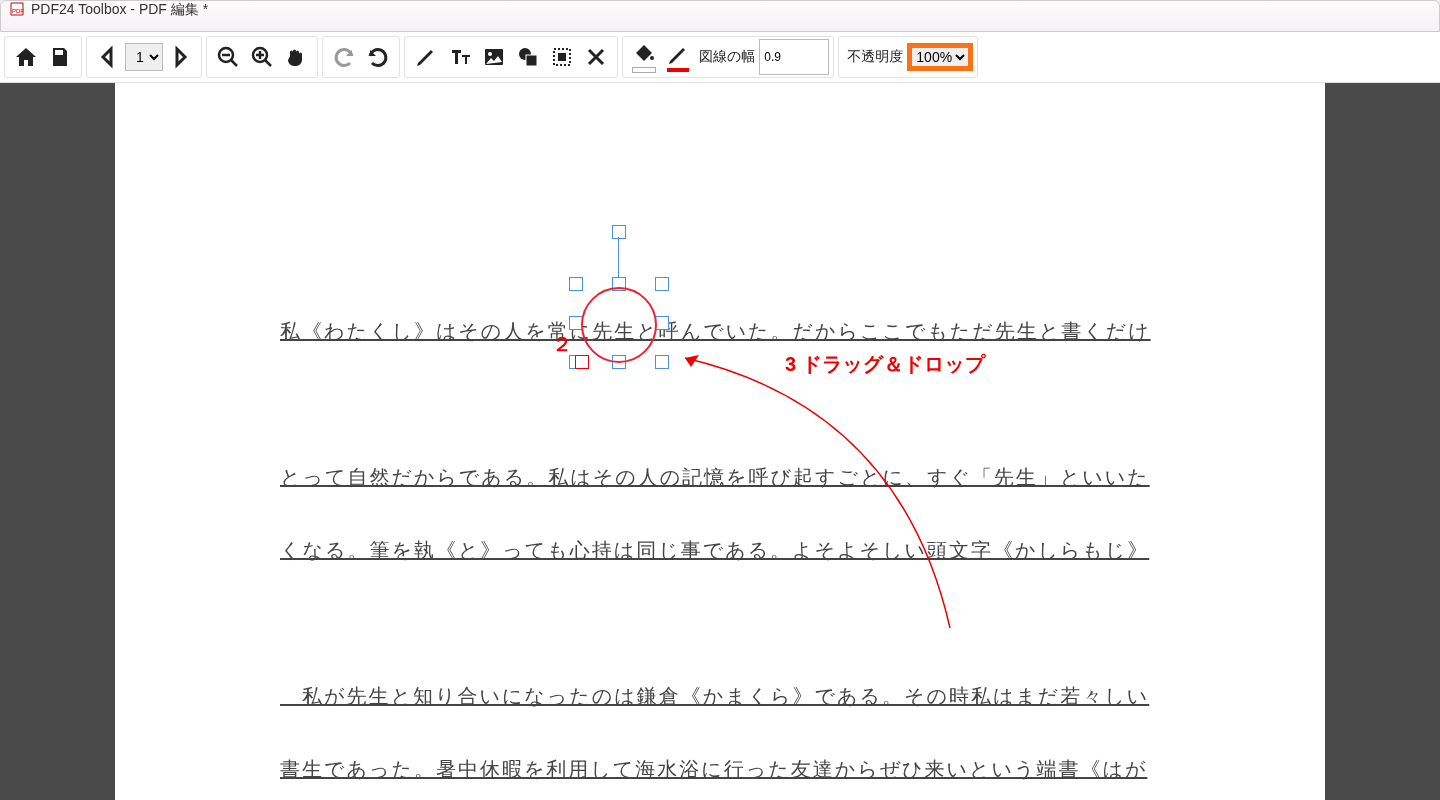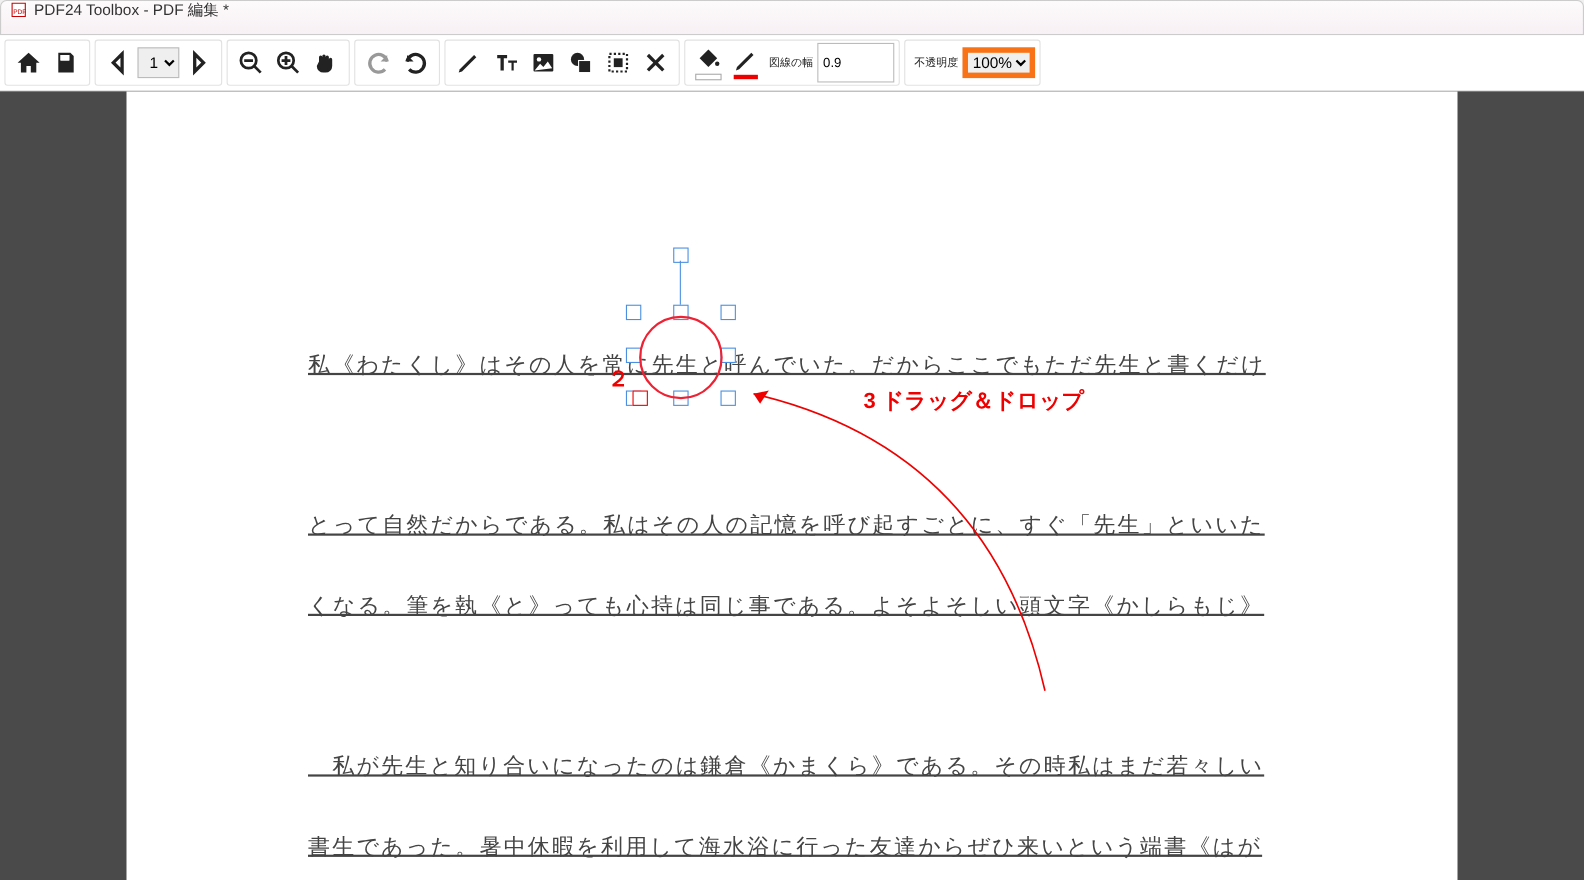--- a/index.html
+++ b/index.html
@@ -3,21 +3,21 @@
 <meta charset="utf-8">
 <style>
   html, body { margin: 0; padding: 0; width: 1440px; height: 800px; overflow: hidden; font-family: "Meiryo", "Yu Gothic", sans-serif; background: #f0f0f0; }
   .titlebar { height: 30px; background: linear-gradient(#fdfbfc, #f7f0f4); border: 1px solid #ccc; border-radius: 6px 6px 0 0; display: flex; align-items: flex-start; padding-left: 8px; font-size: 14px; color: #333; }
   .titlebar .appicon { width: 16px; height: 16px; margin-right: 6px; }
   .toolbar-row { background: #fff; border-bottom: 1px solid #ddd; height: 50px; display: flex; align-items: center; padding: 0 4px; gap: 0; }
   .group { display: flex; align-items: center; height: 40px; border: 1px solid #e2e2e2; border-radius: 3px; margin-right: 4px; padding: 0 4px; background: #fff; }
   .tbtn { width: 34px; height: 34px; display: flex; align-items: center; justify-content: center; cursor: pointer; border-radius: 3px; }
   .tbtn svg { width: 24px; height: 24px; fill: #222; }
   .page-select { height: 28px; border: 1px solid #bbb; font-size: 14px; padding: 0 2px 0 6px; }
-  .lw-label, .op-label { font-size: 10px; color: #222; margin: 13px 4px; }
+  .lw-label, .op-label { font-size: 14px; color: #222; margin: 13px 4px; }
   .lw-input { width: 60px; height: 26px; border: 1px solid #bbb; font-size: 12px; padding: 4px 4px; }
   .op-select { height: 28px; border: 5px solid #f97316; font-size: 14px; }
   .workspace { height: calc(800px - 30px - 50px); background: #4a4a4a; display: flex; justify-content: center; overflow: hidden; }
   .page { width: 1210px; height: 100%; background: #fff; position: relative; }
   .doc-text { position: absolute; font-family: "Yu Mincho", "Hiragino Mincho ProN", serif; font-size: 20px; color: #444; letter-spacing: 2px; white-space: nowrap; text-decoration: underline; }
   
   .sel { position: absolute; }
   .sel-handle { position: absolute; width: 12px; height: 12px; border: 1px solid #4a90e2; background: #fff; }
   .sel-circle { position: absolute; border: 2px solid #e23; border-radius: 50%; background: transparent; }
   .annot { position: absolute; color: #e00; font-weight: bold; font-size: 20px; }

